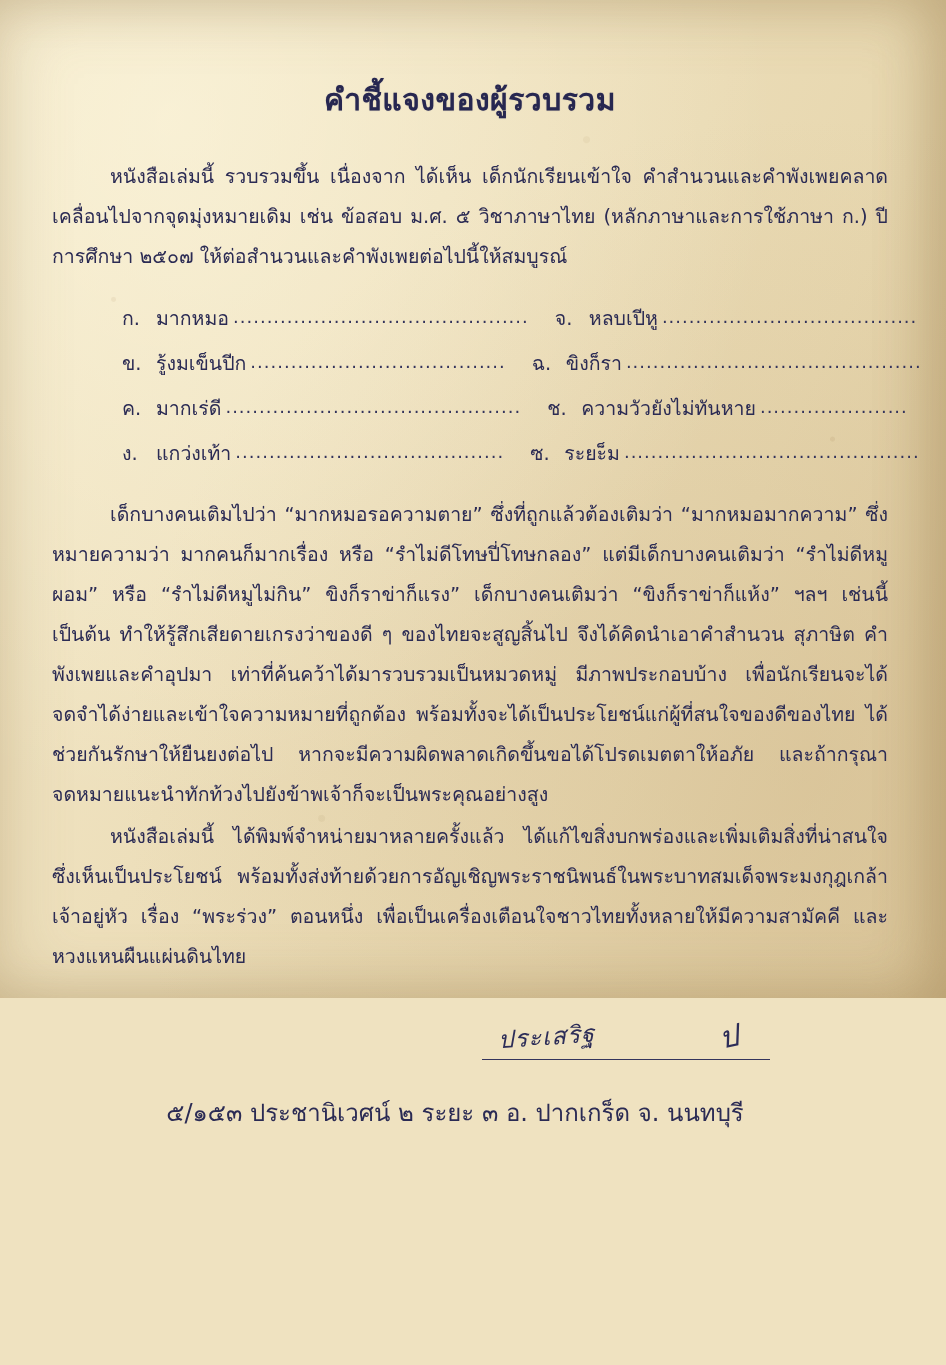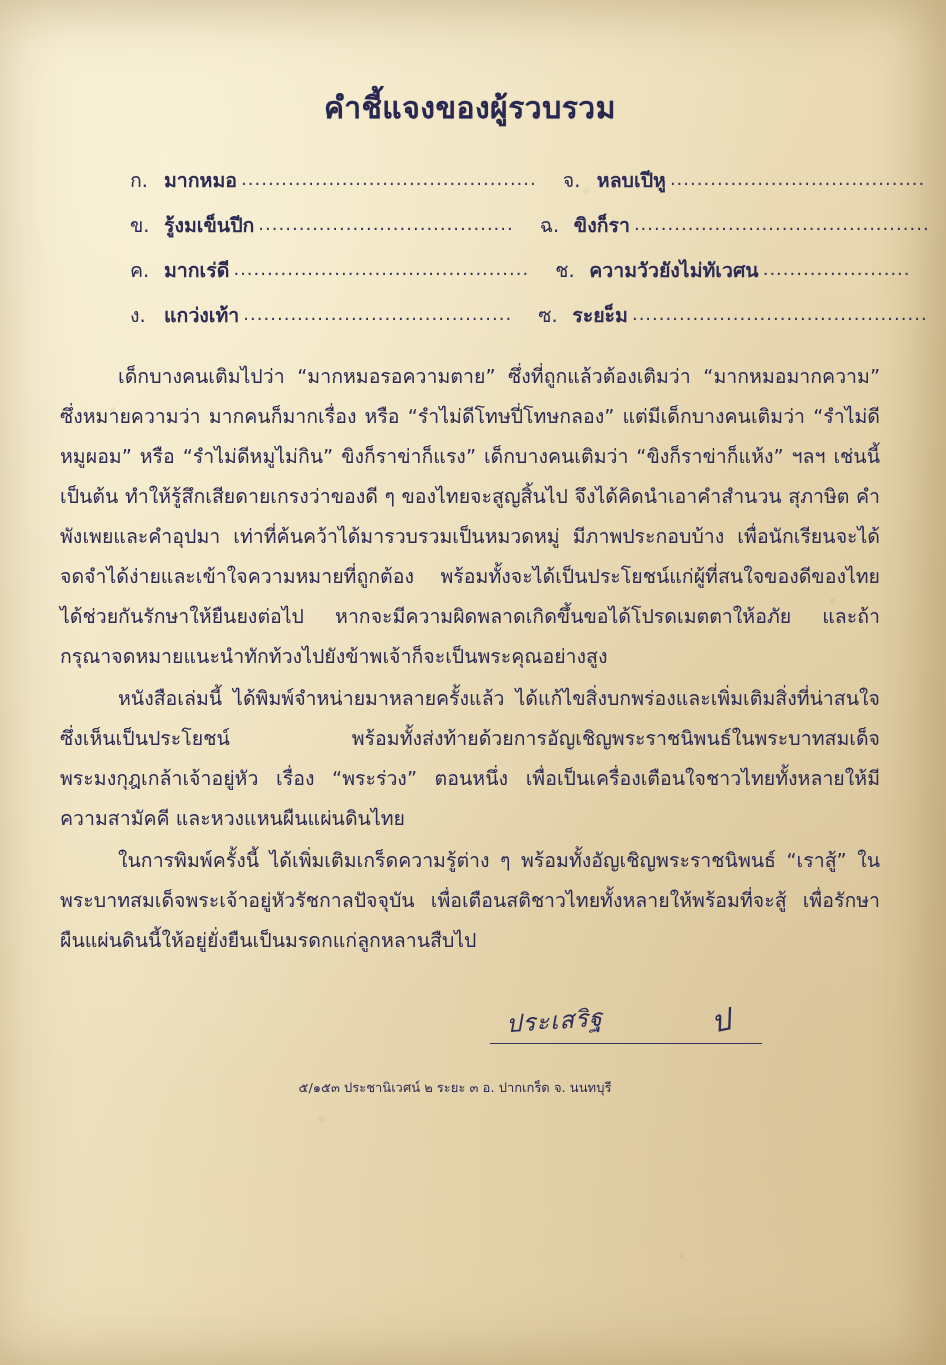--- a/index.html
+++ b/index.html
@@ -9,28 +9,28 @@
   body {
     width: 946px;
     height: 1365px;
     font-family: "DejaVu Sans", "Liberation Sans", sans-serif;
     background: #efe2c0;
     overflow: hidden;
   }
   .page {
     position: relative;
     width: 946px;
-    height: 1365px;
+    height: 998px;
     background:
       radial-gradient(ellipse at 18% 12%, rgba(255,250,228,0.55) 0%, rgba(255,250,228,0) 55%),
       radial-gradient(ellipse at 85% 78%, rgba(208,184,140,0.45) 0%, rgba(208,184,140,0) 60%),
       linear-gradient(115deg, #f3e8c8 0%, #eddfbb 38%, #e7d7af 70%, #ddc99d 100%);
     color: #2a2a52;
     box-sizing: border-box;
-    padding: 8px;
+    padding: 0;
   }
   
   .grain {
     position: absolute;
     inset: 0;
     pointer-events: none;
     background-image:
       radial-gradient(circle at 12% 30%, rgba(160,130,80,0.10) 0 2px, rgba(0,0,0,0) 3px),
       radial-gradient(circle at 62% 14%, rgba(160,130,80,0.08) 0 3px, rgba(0,0,0,0) 4px),
       radial-gradient(circle at 88% 44%, rgba(150,120,70,0.10) 0 2px, rgba(0,0,0,0) 3px),
@@ -86,21 +86,20 @@
     font-size: 19.5px;
     color: #2b2b54;
     white-space: nowrap;
   }
   .list-cell .marker {
     width: 34px;
     flex: 0 0 34px;
   }
   .list-cell .term {
     padding-right: 4px;
-    font-weight: bold;
   }
   .list-cell .dots {
     flex: 1 1 auto;
     overflow: hidden;
     letter-spacing: 1px;
     color: #33335c;
     font-size: 18px;
     position: relative;
     top: -2px;
   }
@@ -136,36 +135,37 @@
     top: 10px;
     font-family: "DejaVu Serif", serif;
     font-style: italic;
     font-size: 30px;
     color: #2d2d58;
     transform: rotate(-12deg);
   }
   .address {
     margin-top: 16px;
     text-align: center;
-    font-size: 13px;
+    font-size: 24px;
     color: #2b2b54;
     padding-right: 30px;
   }
 </style>
 </head>
 <body>
 
 <div class="page">
   <div class="grain"></div>
   <div class="edge-dark"></div>
 
   <div class="content">
 
     <h1 class="doc-title">คำชี้แจงของผู้รวบรวม</h1>
 
+    <p class="para">หนังสือเล่มนี้ รวบรวมขึ้น    เนื่องจาก ได้เห็น เด็กนักเรียนเข้าใจ คำสำนวนและคำพังเพยคลาดเคลื่อนไปจากจุดมุ่งหมายเดิม  เช่น  ข้อสอบ  ม.ศ. ๕  วิชาภาษาไทย (หลักภาษาและการใช้ภาษา ก.)   ปีการศึกษา ๒๕๐๗   ให้ต่อสำนวนและคำพังเพยต่อไปนี้ให้สมบูรณ์</p>
 
     <div class="list-block">
 
       <div class="list-row">
         <div class="list-cell col-left">
           <span class="marker">ก.</span>
           <span class="term">มากหมอ</span>
           <span class="dots">............................................</span>
         </div>
         <div class="list-cell">
@@ -189,21 +189,21 @@
       </div>
 
       <div class="list-row">
         <div class="list-cell col-left">
           <span class="marker">ค.</span>
           <span class="term">มากเร่ดี</span>
           <span class="dots">............................................</span>
         </div>
         <div class="list-cell">
           <span class="marker">ช.</span>
-          <span class="term">ความวัวยังไม่ทัเวศน</span>
+          <span class="term">ความวัวยังไม่ทันหาย</span>
           <span class="dots">......................</span>
         </div>
       </div>
 
       <div class="list-row">
         <div class="list-cell col-left">
           <span class="marker">ง.</span>
           <span class="term">แกว่งเท้า</span>
           <span class="dots">........................................</span>
         </div>
@@ -211,21 +211,20 @@
           <span class="marker">ซ.</span>
           <span class="term">ระยะ็ม</span>
           <span class="dots">............................................</span>
         </div>
       </div>
 
     </div>
 
     <p class="para">เด็กบางคนเติมไปว่า “มากหมอรอความตาย” ซึ่งที่ถูกแล้วต้องเติมว่า “มากหมอมากความ” ซึ่งหมายความว่า มากคนก็มากเรื่อง หรือ “รำไม่ดีโทษปี่โทษกลอง” แต่มีเด็กบางคนเติมว่า “รำไม่ดีหมูผอม” หรือ “รำไม่ดีหมูไม่กิน” ขิงก็ราข่าก็แรง” เด็กบางคนเติมว่า “ขิงก็ราข่าก็แห้ง” ฯลฯ เช่นนี้เป็นต้น ทำให้รู้สึกเสียดายเกรงว่าของดี ๆ ของไทยจะสูญสิ้นไป จึงได้คิดนำเอาคำสำนวน สุภาษิต คำพังเพยและคำอุปมา เท่าที่ค้นคว้าได้มารวบรวมเป็นหมวดหมู่ มีภาพประกอบบ้าง เพื่อนักเรียนจะได้จดจำได้ง่ายและเข้าใจความหมายที่ถูกต้อง พร้อมทั้งจะได้เป็นประโยชน์แก่ผู้ที่สนใจของดีของไทย ได้ช่วยกันรักษาให้ยืนยงต่อไป หากจะมีความผิดพลาดเกิดขึ้นขอได้โปรดเมตตาให้อภัย และถ้ากรุณาจดหมายแนะนำทักท้วงไปยังข้าพเจ้าก็จะเป็นพระคุณอย่างสูง</p>
     <p class="para">หนังสือเล่มนี้ ได้พิมพ์จำหน่ายมาหลายครั้งแล้ว ได้แก้ไขสิ่งบกพร่องและเพิ่มเติมสิ่งที่น่าสนใจ ซึ่งเห็นเป็นประโยชน์ พร้อมทั้งส่งท้ายด้วยการอัญเชิญพระราชนิพนธ์ในพระบาทสมเด็จพระมงกุฎเกล้าเจ้าอยู่หัว เรื่อง “พระร่วง” ตอนหนึ่ง เพื่อเป็นเครื่องเตือนใจชาวไทยทั้งหลายให้มีความสามัคคี และหวงแหนผืนแผ่นดินไทย</p>
-    <p class="para">ในการพิมพ์ครั้งนี้ ได้เพิ่มเติมเกร็ดความรู้ต่าง ๆ พร้อมทั้งอัญเชิญพระราชนิพนธ์ “เราสู้” ในพระบาทสมเด็จพระเจ้าอยู่หัวรัชกาลปัจจุบัน เพื่อเตือนสติชาวไทยทั้งหลายให้พร้อมที่จะสู้ เพื่อรักษาผืนแผ่นดินนี้ให้อยู่ยั่งยืนเป็นมรดกแก่ลูกหลานสืบไป</p>
 
     <div class="sign-area">
       <div class="sign-script">ประเสริฐ</div>
       <div class="sign-mark">ป</div>
       <div class="sign-line"></div>
     </div>
 
     <div class="address">๕/๑๕๓ ประชานิเวศน์ ๒ ระยะ ๓ อ. ปากเกร็ด จ. นนทบุรี</div>
 
   </div>

